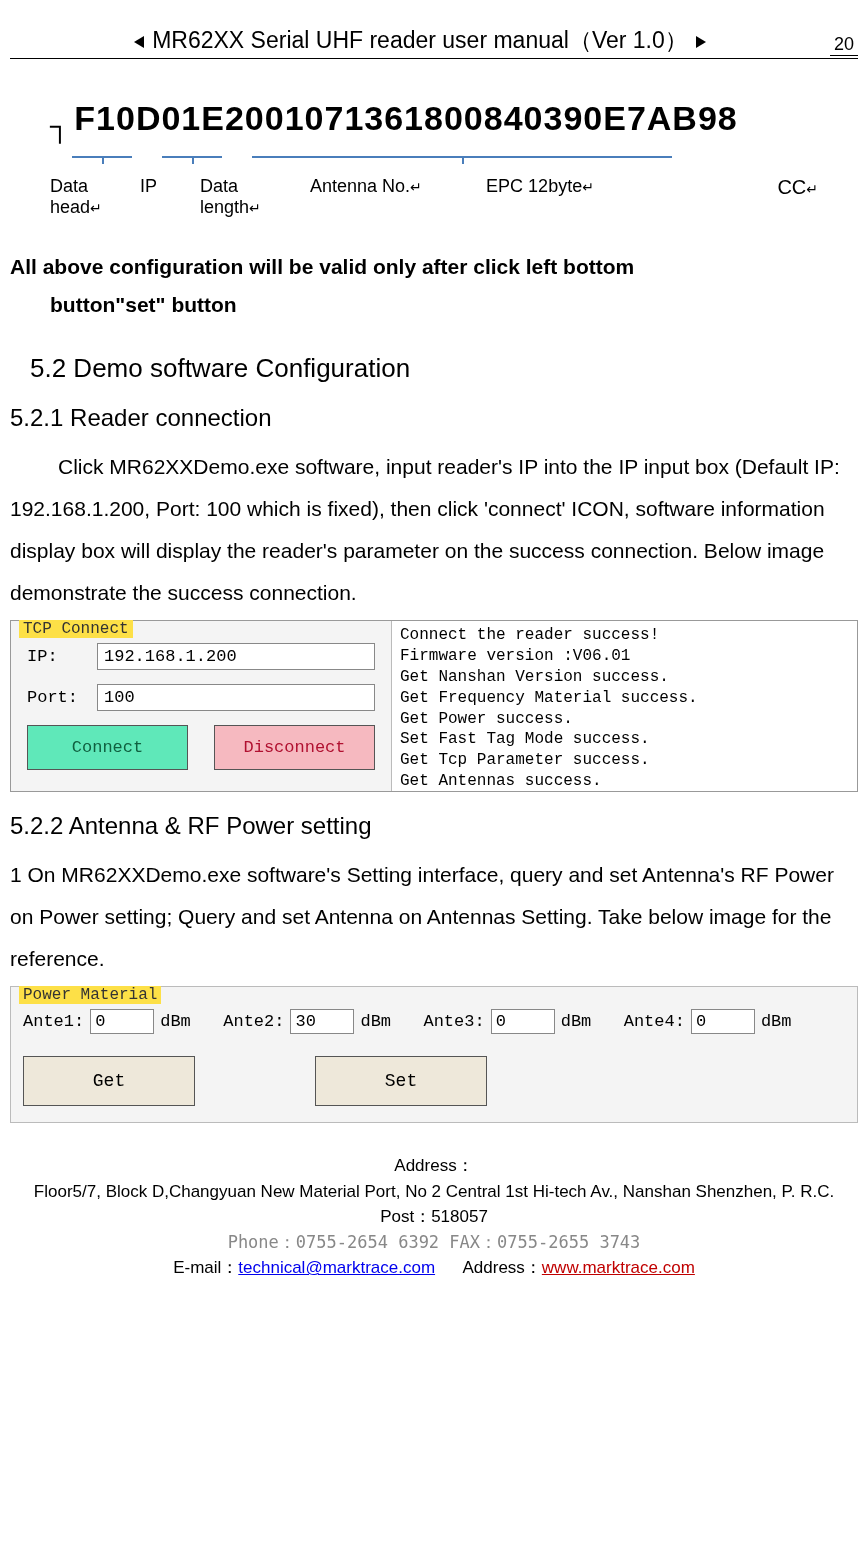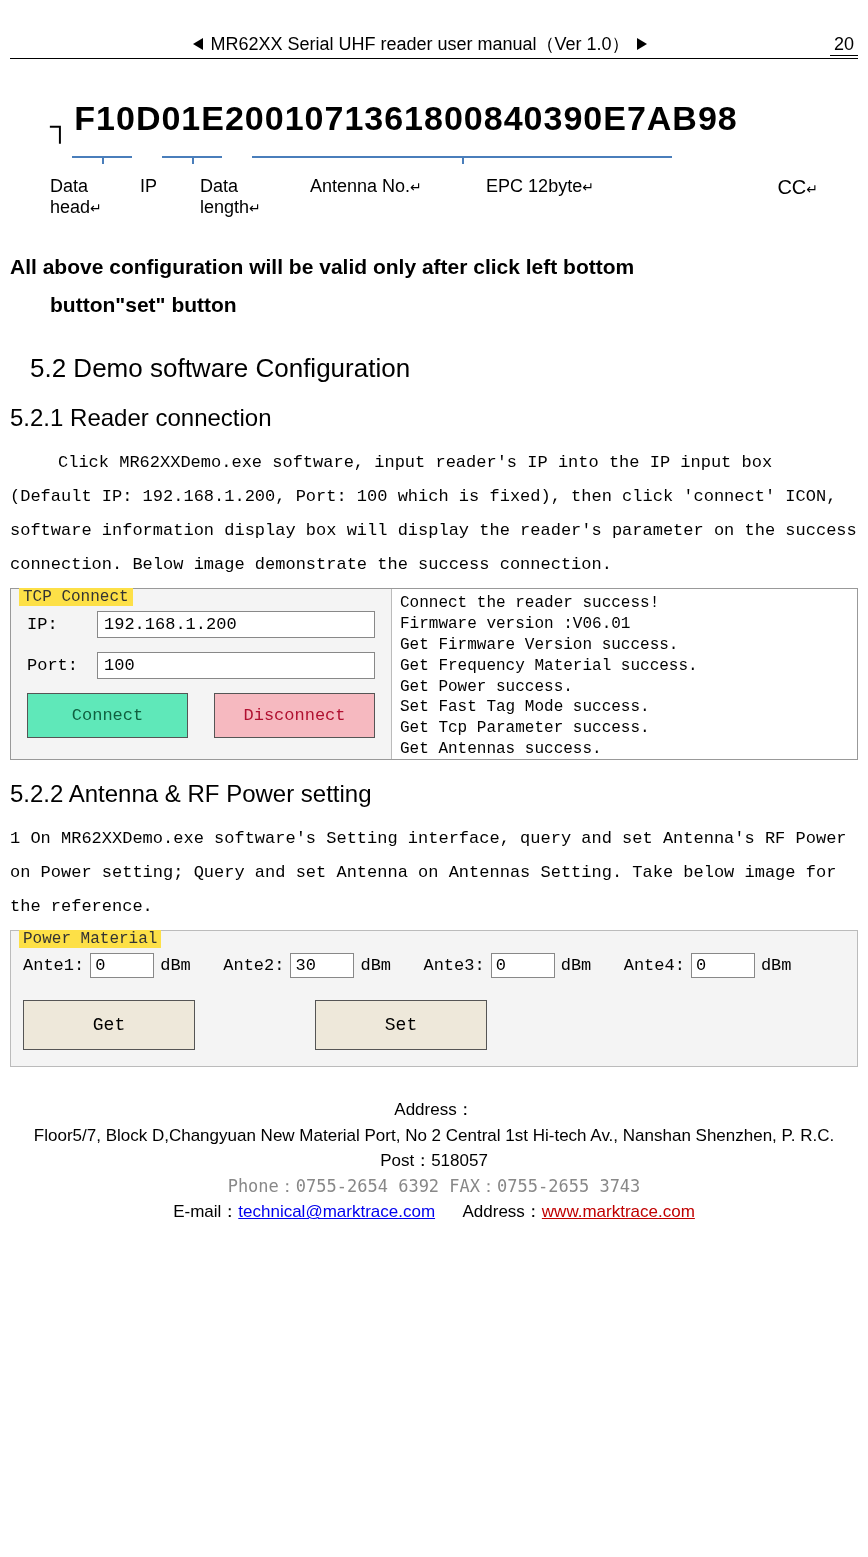--- a/index.html
+++ b/index.html
@@ -15,21 +15,21 @@
   }
   .header-row {
     display: flex;
     align-items: flex-end;
     border-bottom: 1px solid #000;
     padding-bottom: 2px;
   }
   .header-title {
     flex: 1;
     text-align: center;
-    font-size: 18px;
+    font-size: 23px;
   }
   .page-number {
     font-size: 18px;
     border-bottom: 1px solid #000;
     padding: 0 4px;
     margin-top: 24px;
   }
   .triangle-left, .triangle-right {
     display: inline-block;
     width: 0; height: 0;
@@ -89,23 +89,22 @@
   .bold-note .indent { margin-left: 40px; display: block;}
   .h52 {
     font-size: 26px;
     margin: 30px 0 14px 20px;
   }
   .h521, .h522 {
     font-size: 24px;
     margin: 20px 0 14px 0;
   }
   .body-text {
-    font-size: 17px;
+    font-size: 21px;
     line-height: 2.0;
-    font-family: Liberation Mono, monospace;
   }
   .body-text .indent-first { text-indent: 48px; display: block;}
   
   .fig-tcp {
     border: 1px solid #999;
     display: flex;
     font-family: "SimSun", "Courier New", monospace;
     background: #f4f4f4;
     height: 170px;
     margin: 6px 0 16px 0;
@@ -265,21 +264,21 @@
         </div>
         <div class="btn-row">
           <div class="btn connect">Connect</div>
           <div class="btn disconnect">Disconnect</div>
         </div>
       </div>
     </div>
     <div class="fig-tcp-right">
       <div>Connect the reader success!</div>
       <div>Firmware version :V06.01</div>
-      <div>Get Firmware Version success.</div>
+      <div>Get Nanshan Version success.</div>
       <div>Get Frequency Material success.</div>
       <div>Get Power success.</div>
       <div>Set  Fast Tag Mode success.</div>
       <div>Get Tcp Parameter success.</div>
       <div>Get Antennas success.</div>
     </div>
   </div>
 
   <div class="h522">5.2.2 Antenna &amp; RF Power setting</div>
 

